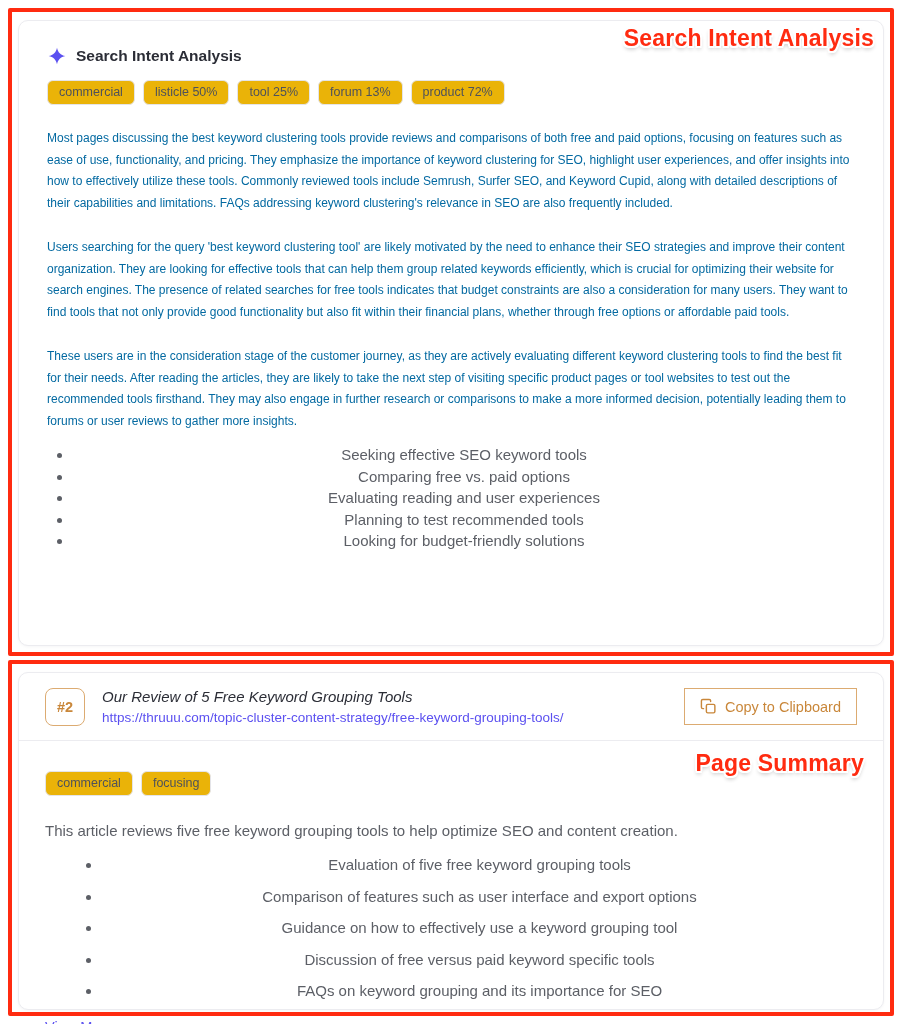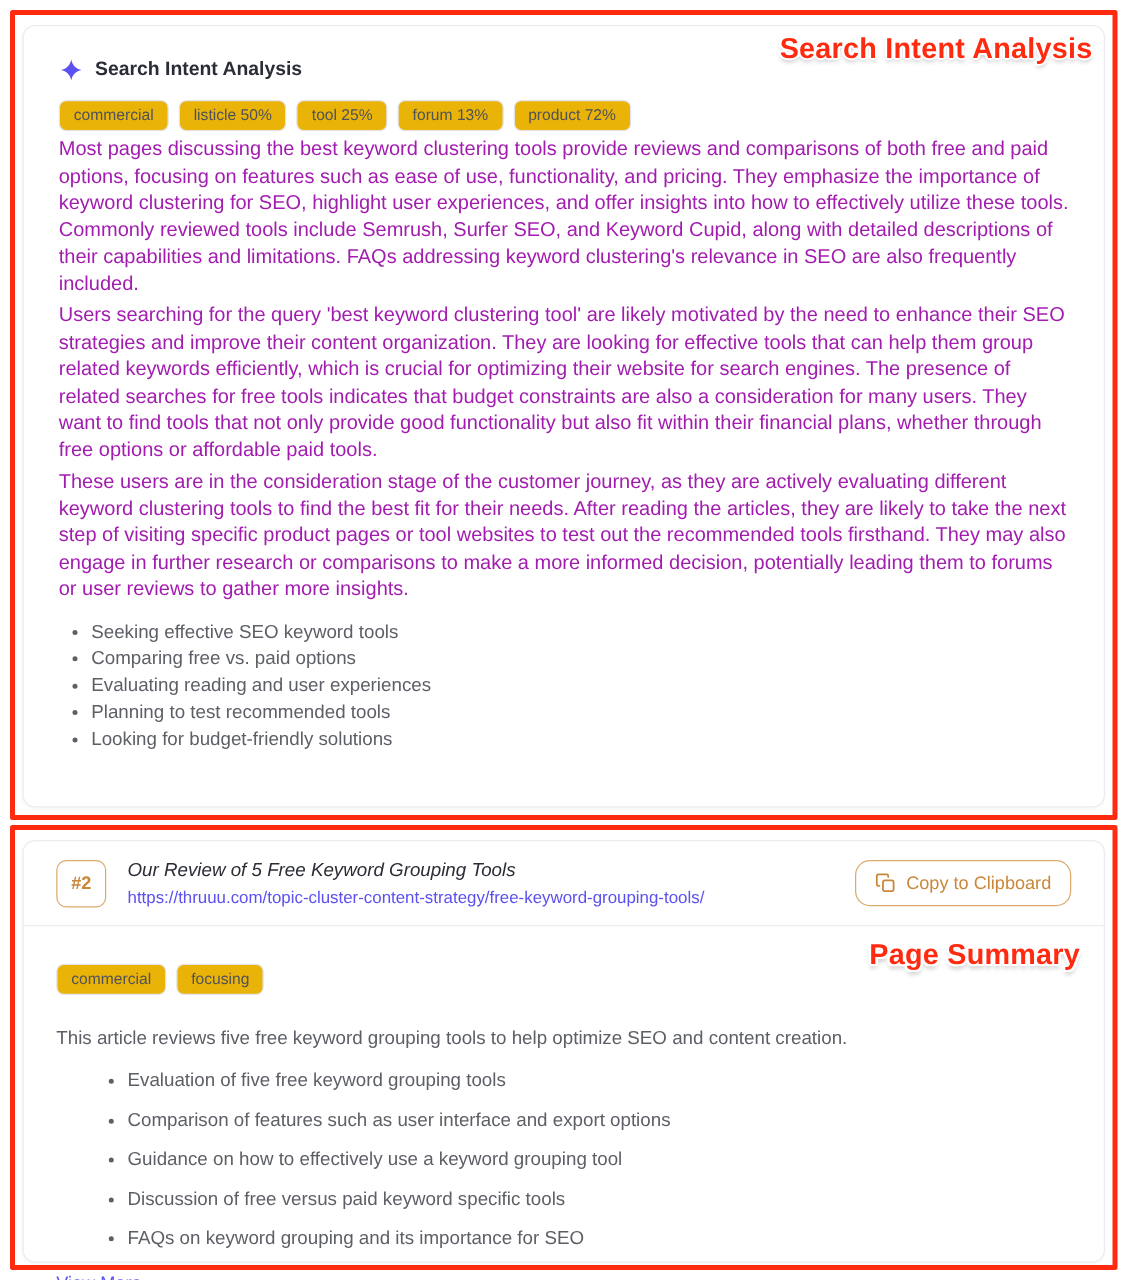--- a/index.html
+++ b/index.html
@@ -56,23 +56,23 @@
   .pill {
     border: 1px solid #e4e4e8;
     border-radius: 6px;
     padding: 4px 11px;
     font-size: 12.5px;
     color: #4f525a;
     background: #eab308;
     line-height: 15px;
   }
 
-  .body-copy p { margin: 4px 0 0; font-size: 16px; line-height: 21.5px; color: #a21caf; }
+  .body-copy p { margin: 23px 0 0; font-size: 12px; line-height: 21.5px; color: #0369a1; }
   .objectives-heading { margin: 25px 0 0; font-size: 15px; color: #5c5f66; }
-  ul.dot-list { margin: 12px 0 0; padding: 0 0 0 26px; }
+  ul.dot-list { margin: 12px 0 0; padding: 0 0 0 26px; text-align: center; }
   ul.dot-list li { font-size: 15px; line-height: 21.5px; color: #5c5f66; margin-bottom: 0; }
   #intent-card ul.dot-list li { margin-bottom: 0; }
 
   
   .page-header {
     display: flex; align-items: center;
     padding: 15px 26px;
     height: 68px;
     border-bottom: 1px solid #ececf0;
   }
@@ -87,21 +87,21 @@
   }
   .title-block { margin-left: 17px; display: flex; flex-direction: column; gap: 5px; }
   .page-title { font-size: 15px; font-weight: 500; color: #2b2d36; font-style: italic; }
   .page-url { font-size: 13.5px; color: var(--accent-purple, #5b50f0); text-decoration: none; }
   .header-spacer { flex: 1; }
   .copy-button {
     display: inline-flex; align-items: center; gap: 8px;
     height: 37px; padding: 0 15px;
     background: #fff;
     border: 1px solid #dcab71;
-    border-radius: 12px;
+    border-radius: 0;
     color: var(--accent-orange, #c9873a);
     font-family: "Liberation Sans", sans-serif;
     font-size: 14.5px;
     cursor: pointer;
   }
   .copy-icon { display: inline-flex; }
 
   .page-body { padding: 22px 26px 0; }
   .page-body .summary-text { margin: 24px 0 0; font-size: 15px; line-height: 21px; color: #5c5f66; }
   #page-card ul.dot-list { margin-top: 13px; }

